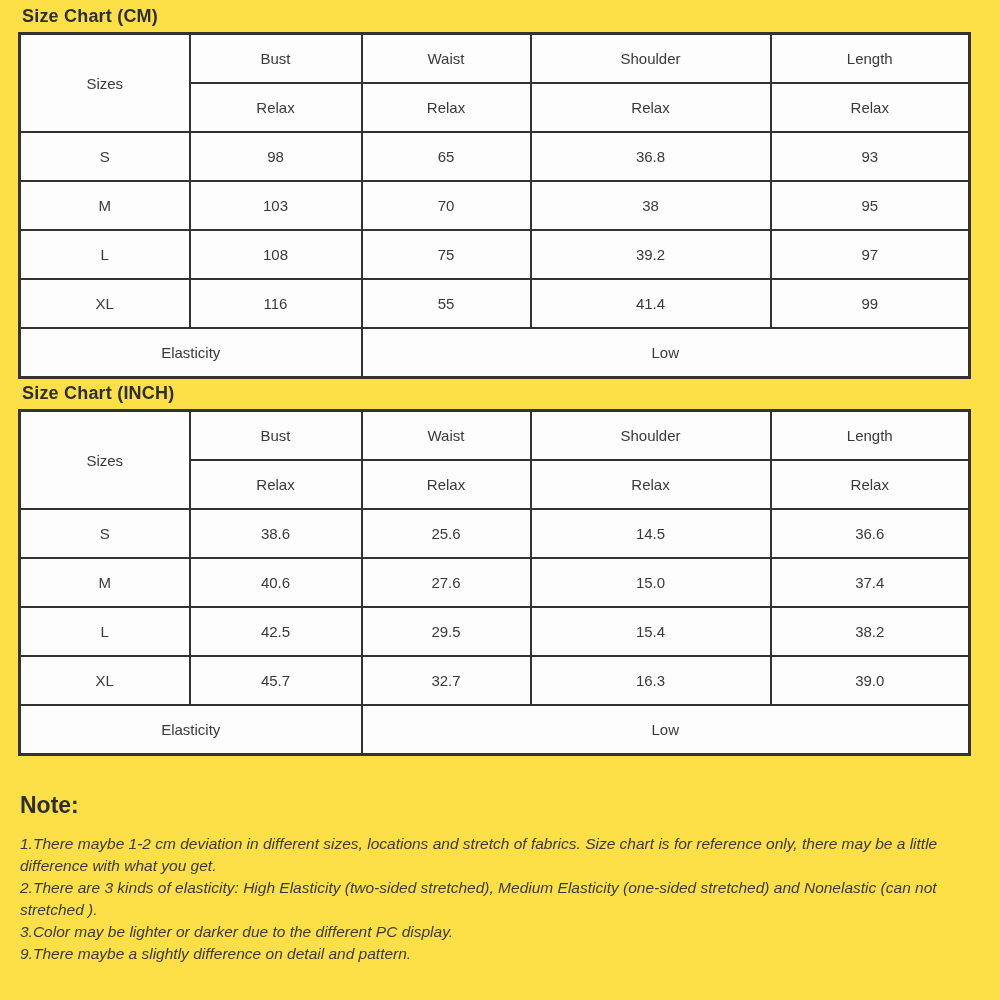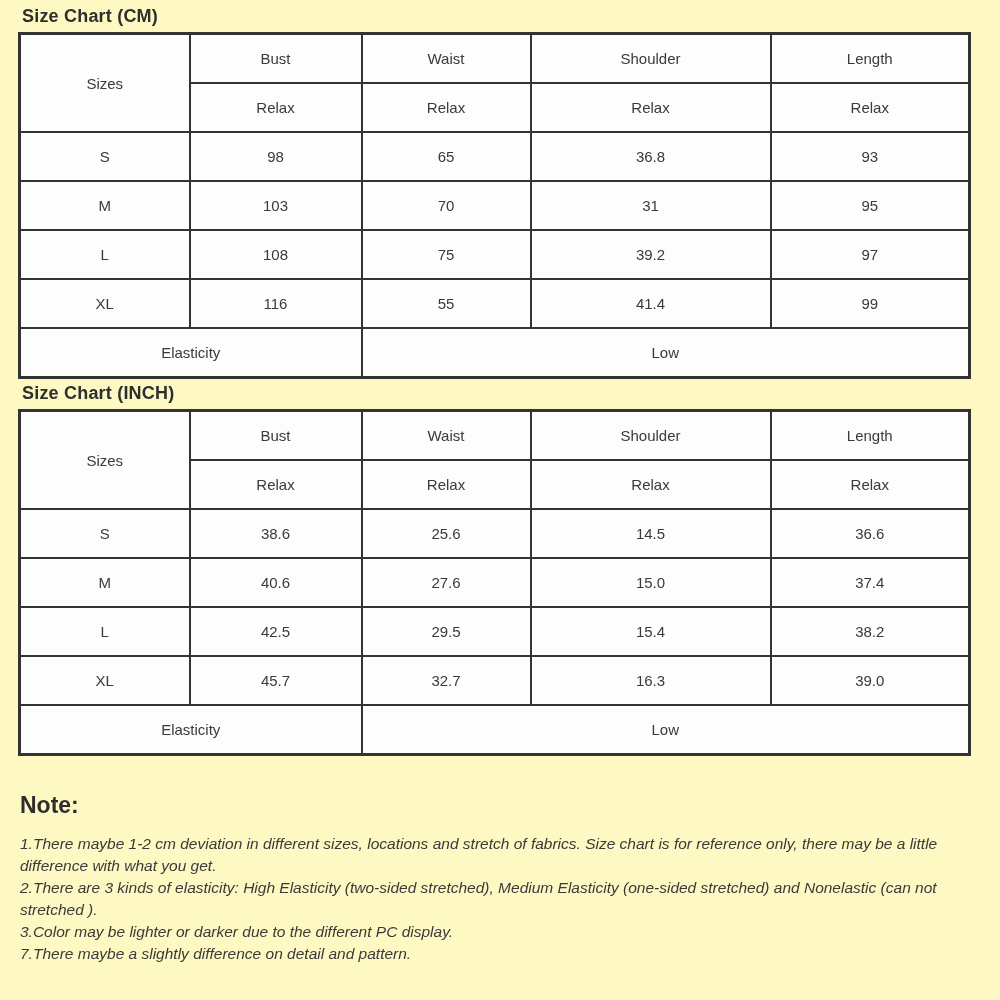--- a/index.html
+++ b/index.html
@@ -7,21 +7,21 @@
     padding: 0;
     background: #fdfdfd;
     font-family: "Liberation Sans", "DejaVu Sans", sans-serif;
     color: #353535;
   }
   .page {
     width: 1000px;
     height: 1000px;
     box-sizing: border-box;
     padding: 4px 30px 0 18px;
-    background: #fef9c3;
+    background: #fde047;
     overflow: hidden;
   }
   .chart-title {
     font-size: 18px;
     font-weight: bold;
     color: #2e2e2e;
     margin: 2px 0 5px 4px;
     letter-spacing: 0.2px;
   }
   table.size-table {
@@ -94,21 +94,21 @@
         <td>S</td>
         <td>98</td>
         <td>65</td>
         <td>36.8</td>
         <td>93</td>
       </tr>
       <tr>
         <td>M</td>
         <td>103</td>
         <td>70</td>
-        <td>31</td>
+        <td>38</td>
         <td>95</td>
       </tr>
       <tr>
         <td>L</td>
         <td>108</td>
         <td>75</td>
         <td>39.2</td>
         <td>97</td>
       </tr>
       <tr>
@@ -182,16 +182,16 @@
         <td colspan="3">Low</td>
       </tr>
     </tbody>
   </table>
 
   <div class="note-section">
     <div class="note-heading">Note:</div>
     <p class="note-item">1.There maybe 1-2 cm deviation in different sizes, locations and stretch of fabrics. Size chart is for reference only, there may be a little difference with what you get.</p>
     <p class="note-item">2.There are 3 kinds of elasticity: High Elasticity (two-sided stretched), Medium Elasticity (one-sided stretched) and Nonelastic (can not stretched ).</p>
     <p class="note-item">3.Color may be lighter or darker due to the different PC display.</p>
-    <p class="note-item">7.There maybe a slightly difference on detail and pattern.</p>
+    <p class="note-item">9.There maybe a slightly difference on detail and pattern.</p>
   </div>
 
 </div>
 
 </body></html>

